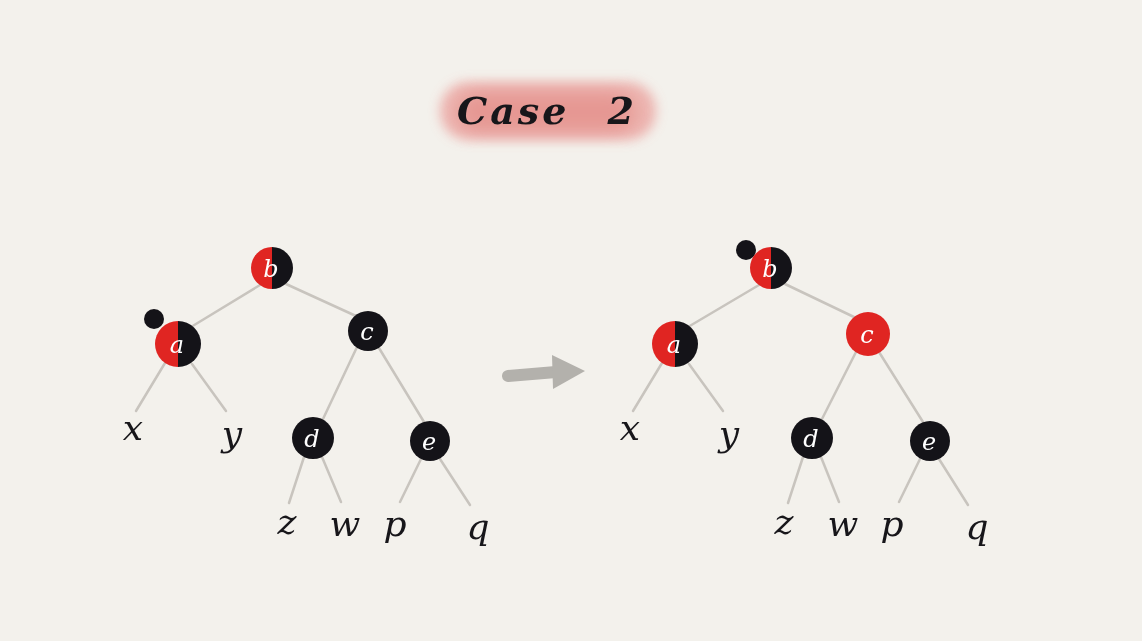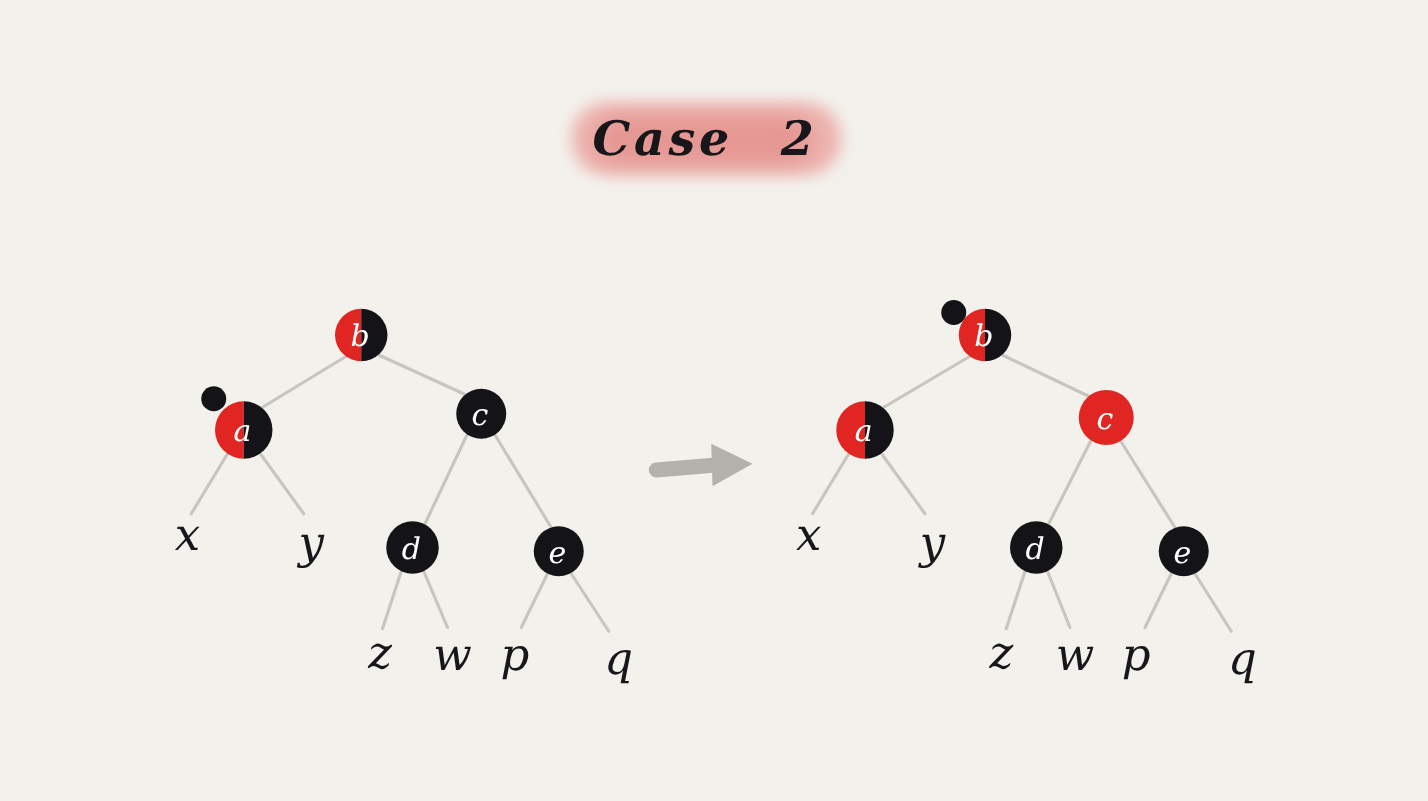--- a/index.html
+++ b/index.html
@@ -8,21 +8,20 @@
     width: 1142px;
     height: 641px;
     background: #f3f1ec;
     overflow: hidden;
     font-family: "DejaVu Serif", serif;
   }
   #stage {
     position: relative;
     width: 919px;
     height: 641px;
-    padding-left: 17px;
   }
   svg { display: block; }
   .edge {
     stroke: #c8c4be;
     stroke-width: 2.5;
     stroke-linecap: round;
   }
   .node-label {
     fill: #ffffff;
     font-family: "DejaVu Serif", serif;

